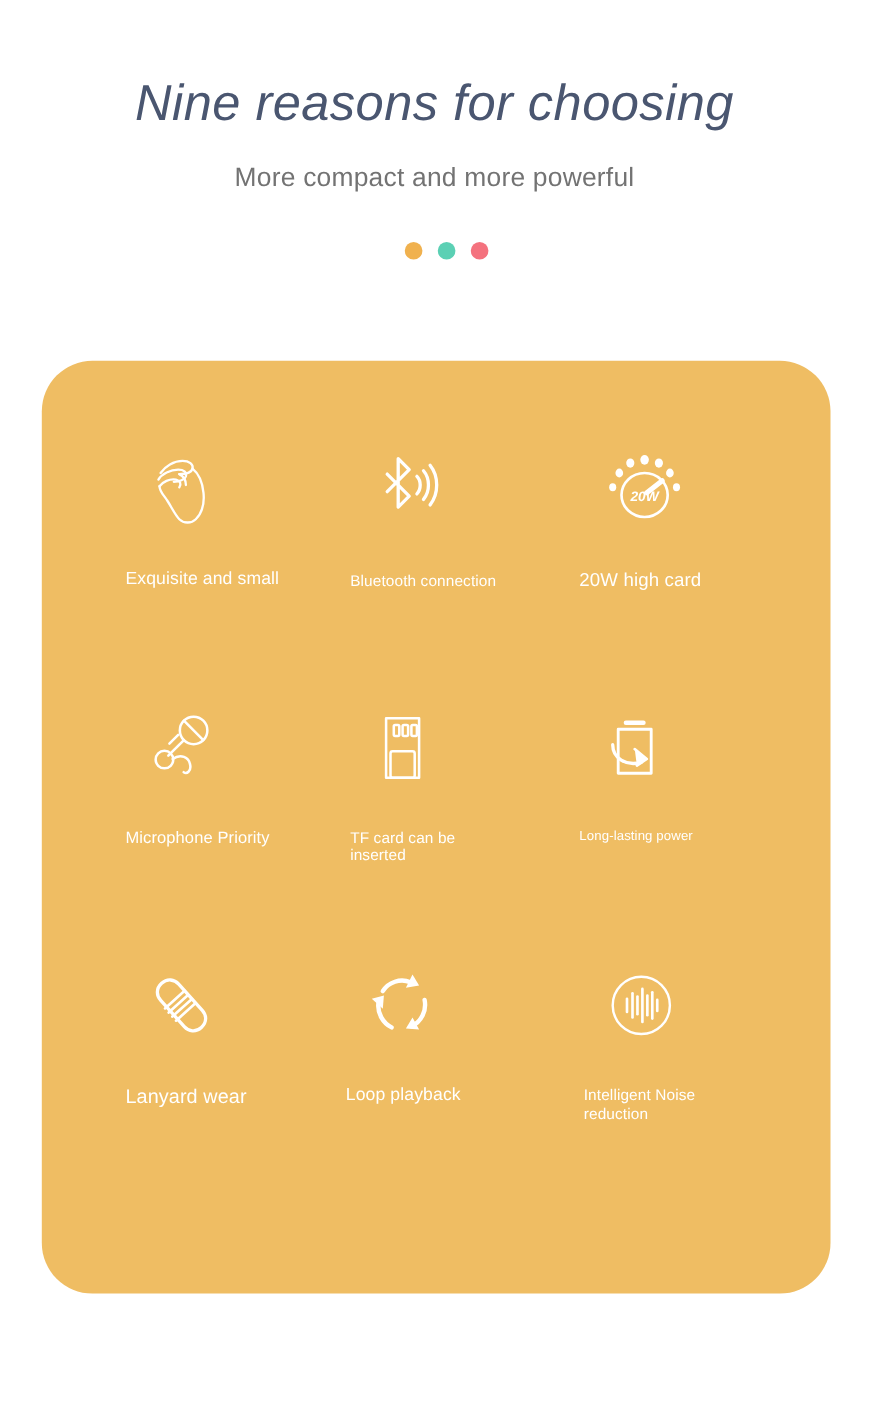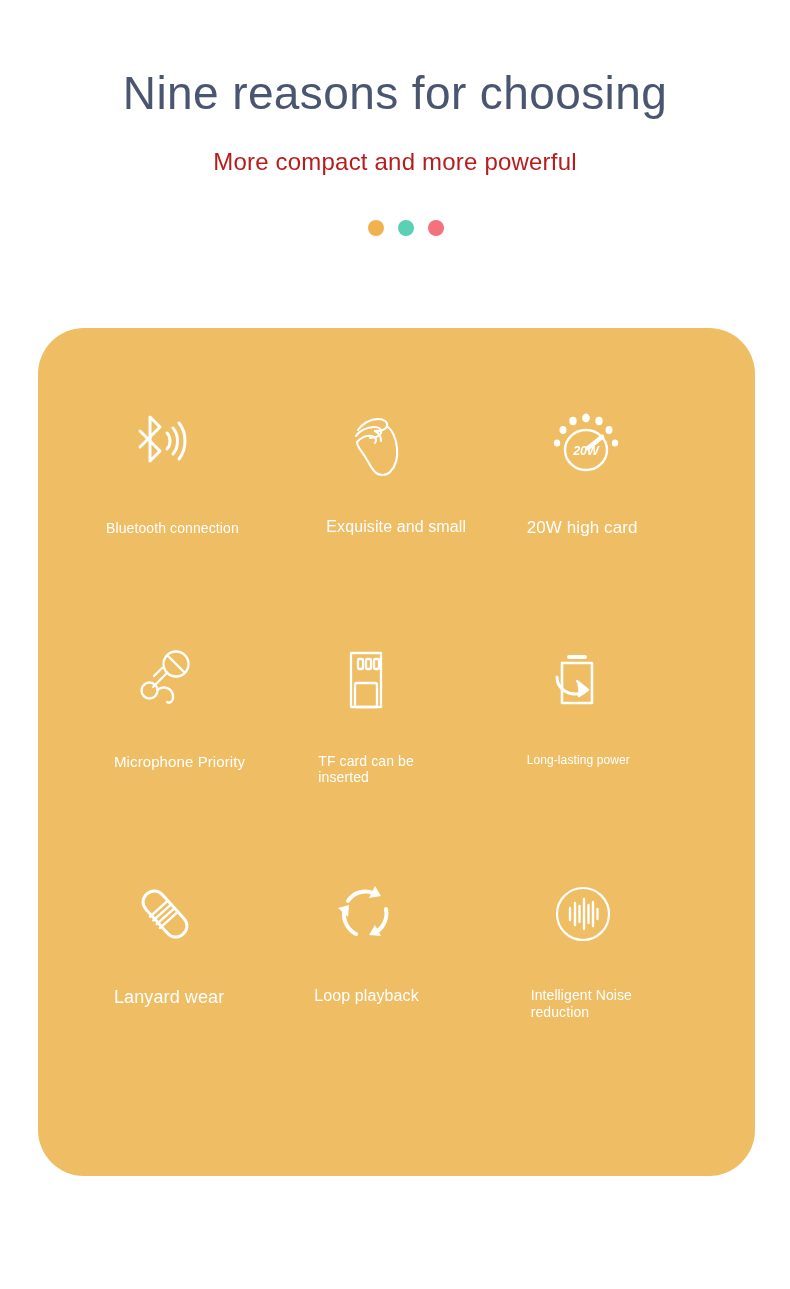--- a/index.html
+++ b/index.html
@@ -25,27 +25,28 @@
     padding-top:66px;
     text-align:center;
   }
 
   .page-title {
     font-size:46px;
     font-weight:400;
     letter-spacing:0.4px;
     color:#4a5670;
     line-height:1.18;
+    font-style:italic;
   }
 
   .page-subtitle {
     margin-top:28px;
     font-size:24px;
     font-weight:400;
-    color:#b91c1c;
+    color:#737373;
     letter-spacing:0.2px;
   }
 
   
   .dots {
     margin-top:44px;
     display:flex;
     justify-content:center;
     align-items:center;
     gap:14px;
@@ -134,43 +135,43 @@
     <div class="dots">
       <span class="dot" style="background:#f0b14e;"></span>
       <span class="dot" style="background:#5bd0b4;"></span>
       <span class="dot" style="background:#f4727e;"></span>
     </div>
   </div>
 
   <div class="feature-card" style="background: rgb(239, 189, 99);">
     <div class="feature-grid">
 
-      <div class="feature-cell cell-1 col-1">
-        <div class="feature-icon">
-          <svg width="62" height="68" viewBox="0 0 62 68" fill="none" stroke="#ffffff" stroke-width="3" stroke-linecap="round" stroke-linejoin="round">
-            <path d="M14 20 L34 40 L24 50 L24 6 L34 16 L14 36"></path>
-            <path d="M41 22 C45 26, 45 34, 41 38"></path>
-            <path d="M47 17 C53 24, 53 36, 47 43"></path>
-            <path d="M53 12 C61 22, 61 38, 53 48"></path>
-          </svg>
-        </div>
-        <div class="feature-label">Bluetooth connection</div>
-      </div>
-
       <div class="feature-cell cell-0 col-0">
         <div class="feature-icon">
           <svg width="62" height="66" viewBox="0 0 62 66" fill="none" stroke="#ffffff" stroke-width="2.1" stroke-linecap="round" stroke-linejoin="round">
             <path d="M12 18 C16 12, 24 7, 32 7 C38 7, 42 10, 41 14 C40 18, 34 19, 29 19"></path>
             <path d="M10 24 C13 19, 21 15, 28 15 C33 15, 36 17, 35 21 C34 24, 29 26, 24 26"></path>
             <path d="M11 30 C14 26, 20 23, 26 24 C30 25, 31 28, 29 31"></path>
             <path d="M41 14 C46 18, 50 26, 51 36 C52 46, 49 55, 44 60 C40 64, 33 64, 29 60 C25 56, 22 49, 18 43 C15 38, 11 35, 11 30"></path>
             <path d="M29 19 C33 21, 35 25, 35 29"></path>
           </svg>
         </div>
         <div class="feature-label">Exquisite and small</div>
+      </div>
+
+      <div class="feature-cell cell-1 col-1">
+        <div class="feature-icon">
+          <svg width="62" height="68" viewBox="0 0 62 68" fill="none" stroke="#ffffff" stroke-width="3" stroke-linecap="round" stroke-linejoin="round">
+            <path d="M14 20 L34 40 L24 50 L24 6 L34 16 L14 36"></path>
+            <path d="M41 22 C45 26, 45 34, 41 38"></path>
+            <path d="M47 17 C53 24, 53 36, 47 43"></path>
+            <path d="M53 12 C61 22, 61 38, 53 48"></path>
+          </svg>
+        </div>
+        <div class="feature-label">Bluetooth connection</div>
       </div>
 
       <div class="feature-cell cell-2 col-2">
         <div class="feature-icon">
           <svg width="78" height="70" viewBox="0 0 78 70" fill="none" stroke="#ffffff" stroke-width="2.4" stroke-linecap="round" stroke-linejoin="round">
             <ellipse cx="39" cy="40" rx="21" ry="20"></ellipse>
             <g fill="#ffffff" stroke="none">
               <ellipse cx="39" cy="8" rx="3.9" ry="4.4"></ellipse>
               <ellipse cx="26" cy="11" rx="3.7" ry="4.2"></ellipse>
               <ellipse cx="52" cy="11" rx="3.7" ry="4.2"></ellipse>

